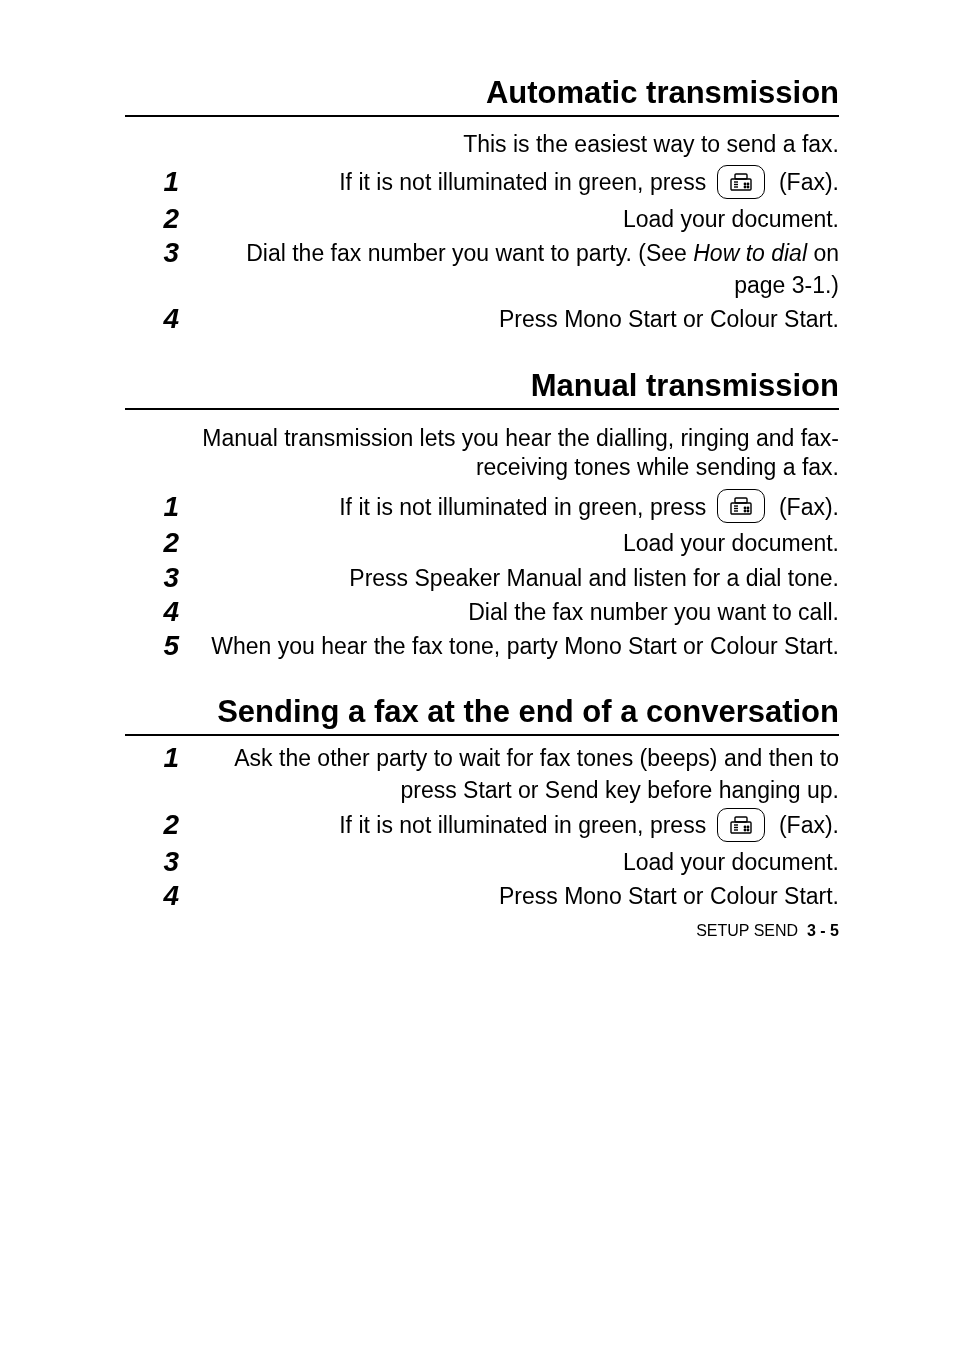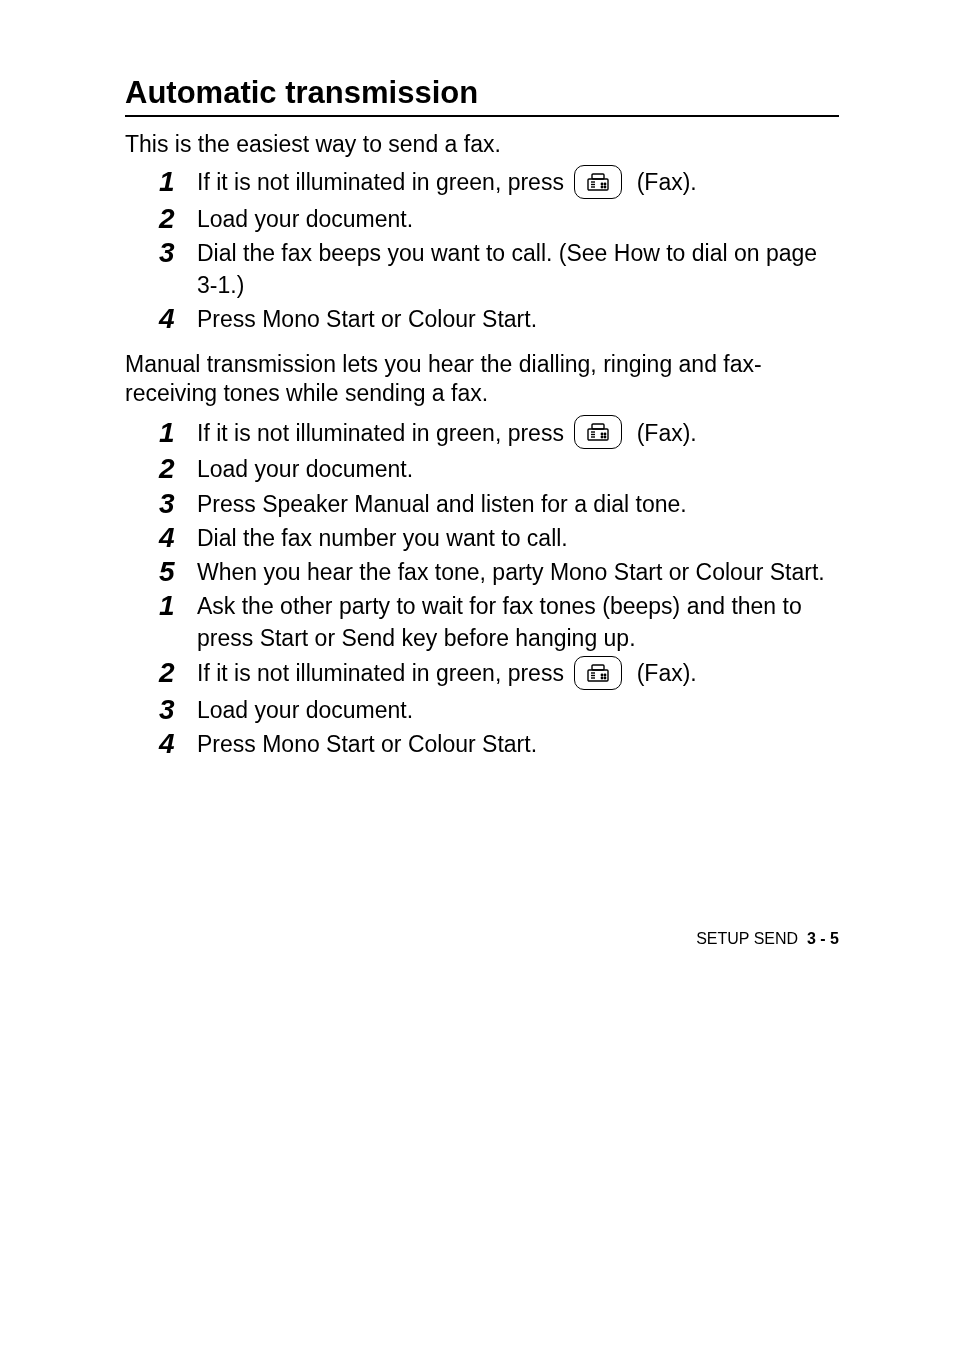--- a/index.html
+++ b/index.html
@@ -10,20 +10,21 @@
     background: #ffffff;
     font-family: Arial, Helvetica, sans-serif;
     color: #000;
   }
   .page {
     box-sizing: border-box;
     width: 954px;
     height: 1010px;
     padding: 75px 115px 65px 125px;
     position: relative;
+    text-align: right;
   }
   .section-heading {
     font-size: 31px;
     font-weight: bold;
     margin: 0 0 6px 0;
     border-bottom: 2.5px solid #000;
     padding-bottom: 4px;
   }
   .section-heading.big-gap {
     margin-top: 32px;
@@ -58,41 +59,41 @@
     font-style: italic;
     min-width: 20px;
     line-height: 1.15;
     position: relative;
     top: 0px;
   }
   ol.steps > li .step-body {
     flex: 1;
   }
   .bold { font-weight: normal; }
-  .italic { }
+  .italic { font-style: italic; }
   .fax-icon {
     display: inline-flex;
     align-items: center;
     justify-content: center;
     width: 46px;
     height: 32px;
     border: 1.5px solid #000;
     border-radius: 10px;
     vertical-align: middle;
     margin: 0 8px 0 4px;
     position: relative;
     top: -2px;
   }
   .fax-icon svg {
     width: 26px;
     height: 22px;
   }
   .footer {
     position: absolute;
-    bottom: 62px;
+    bottom: 70px;
     right: 115px;
     font-size: 16px;
   }
   .footer .pg-num { font-weight: bold; }
 </style>
 </head>
 <body>
 
 <div class="page">
 
@@ -121,31 +122,32 @@
         <span> (</span><span class="bold">Fax</span><span>).</span>
       </span>
     </li>
     <li>
       <span class="step-num">2</span>
       <span class="step-body">Load your document.</span>
     </li>
     <li>
       <span class="step-num">3</span>
       <span class="step-body">
-        <span>Dial the fax beeps you want to call. (See </span><span class="italic">How to dial</span><span> on page 3-1.)</span>
+        <span>Dial the fax number you want to party. (See </span><span class="italic">How to dial</span><span> on page 3-1.)</span>
       </span>
     </li>
     <li>
       <span class="step-num">4</span>
       <span class="step-body">
         <span>Press </span><span class="bold">Mono Start</span><span> or </span><span class="bold">Colour Start</span><span>.</span>
       </span>
     </li>
   </ol>
 
+  <h2 class="section-heading big-gap">Manual transmission</h2>
   <p class="intro-para">Manual transmission lets you hear the dialling, ringing and fax-receiving tones while sending a fax.</p>
   <ol class="steps">
     <li>
       <span class="step-num">1</span>
       <span class="step-body">
         <span>If it is not illuminated in green, press </span>
         <span class="fax-icon">
           <svg viewBox="0 0 26 22">
               <g fill="none" stroke="#000" stroke-width="1.4">
                 <rect x="3" y="8" width="20" height="11" rx="1"></rect>
@@ -178,20 +180,21 @@
       <span class="step-body">Dial the fax number you want to call.</span>
     </li>
     <li>
       <span class="step-num">5</span>
       <span class="step-body">
         <span>When you hear the fax tone, party </span><span class="bold">Mono Start</span><span> or </span><span class="bold">Colour Start</span><span>.</span>
       </span>
     </li>
   </ol>
 
+  <h2 class="section-heading big-gap">Sending a fax at the end of a conversation</h2>
   <ol class="steps">
     <li>
       <span class="step-num">1</span>
       <span class="step-body">Ask the other party to wait for fax tones (beeps) and then to press Start or Send key before hanging up.</span>
     </li>
     <li>
       <span class="step-num">2</span>
       <span class="step-body">
         <span>If it is not illuminated in green, press </span>
         <span class="fax-icon">

